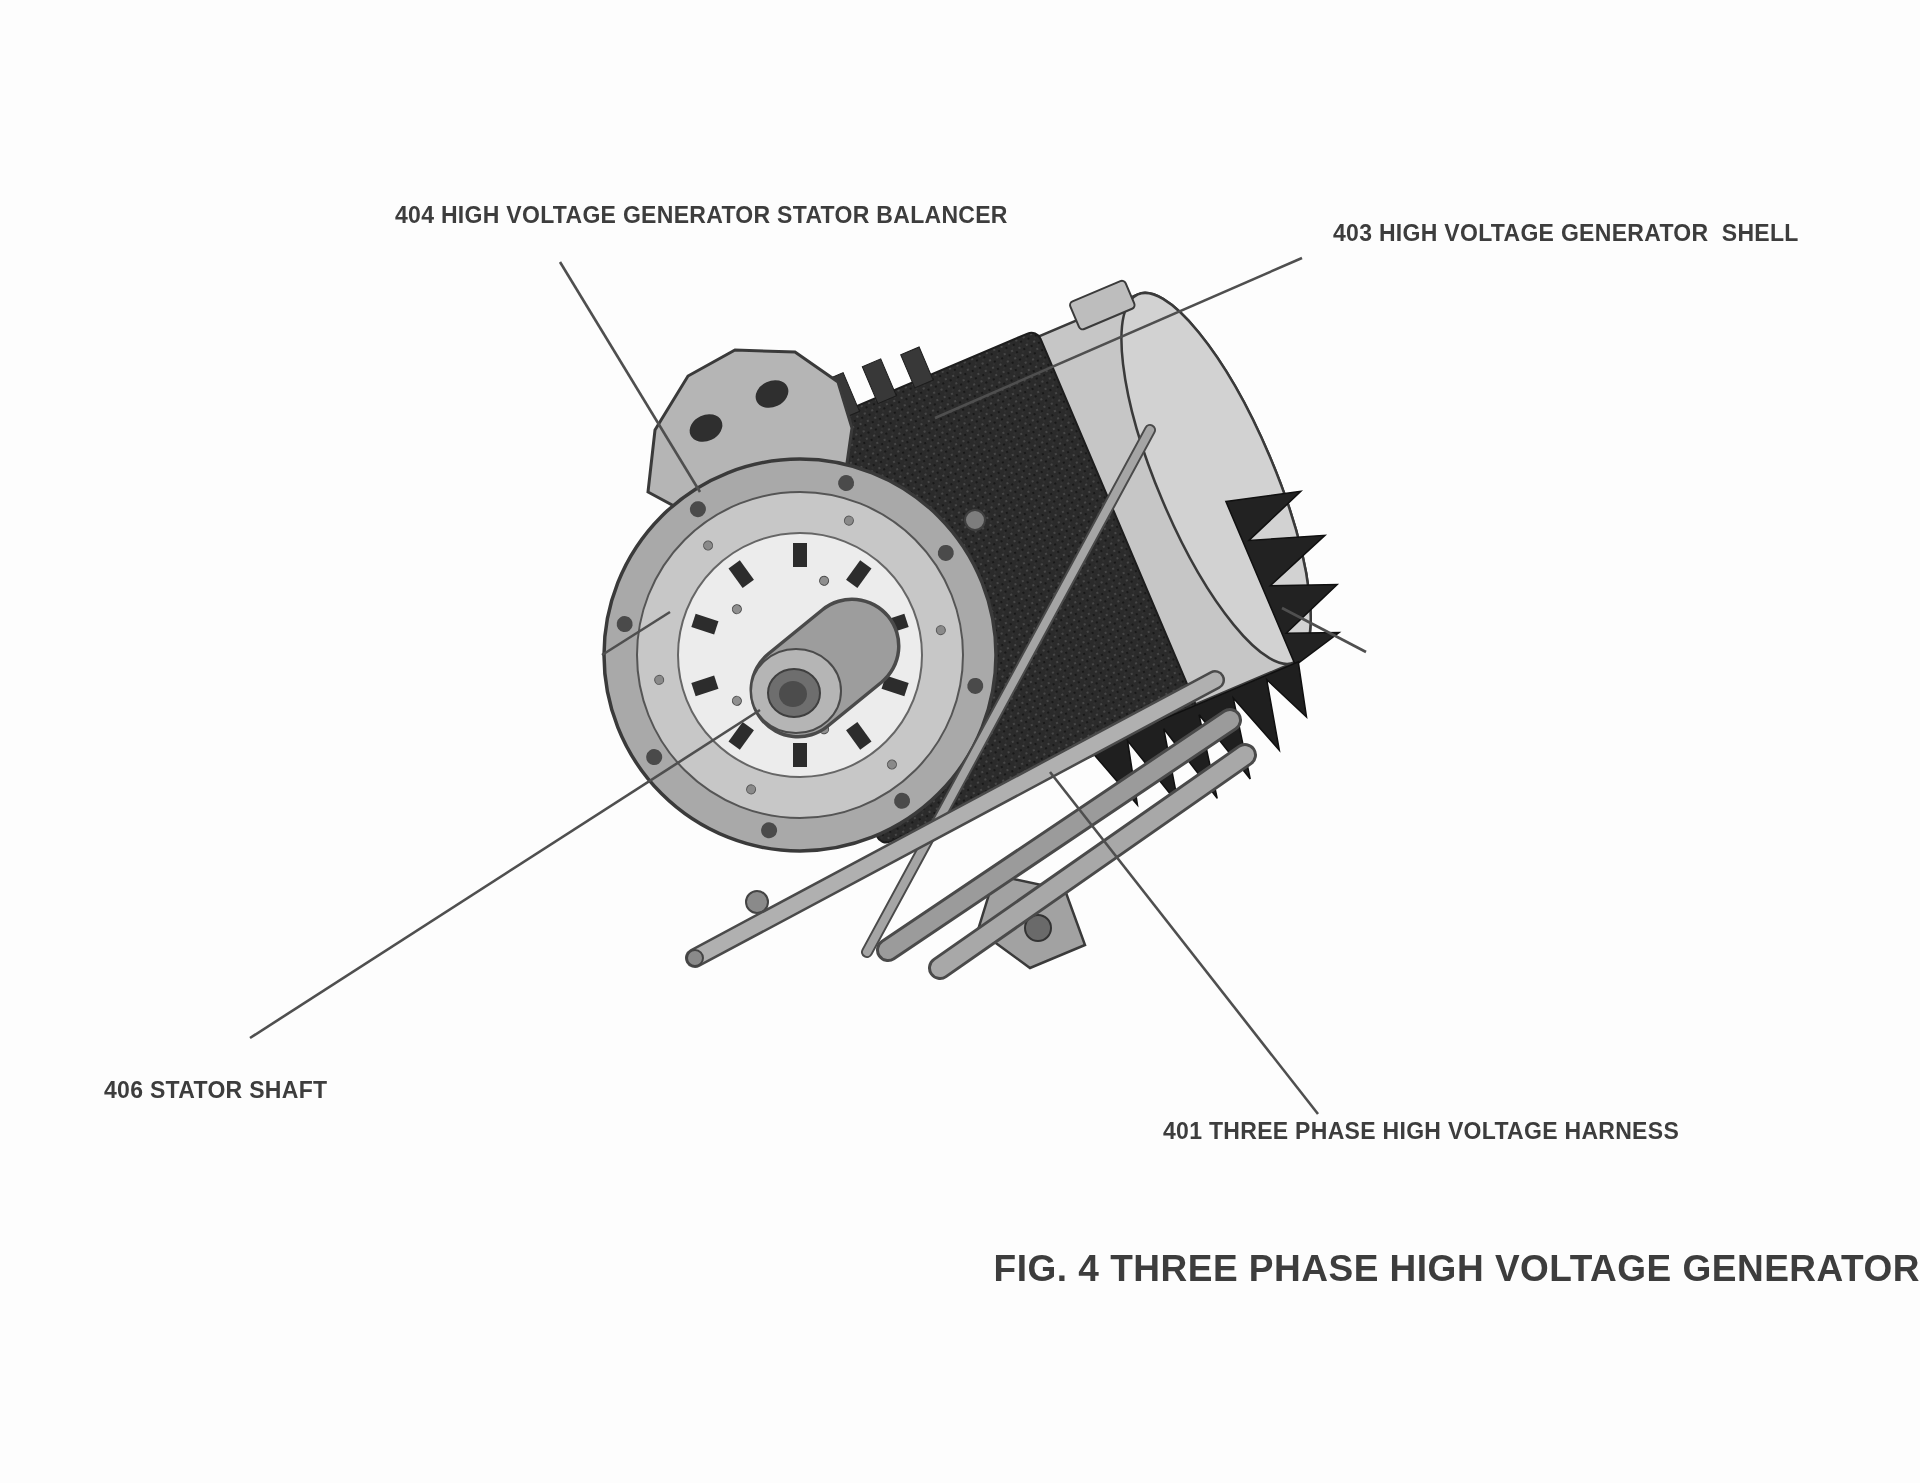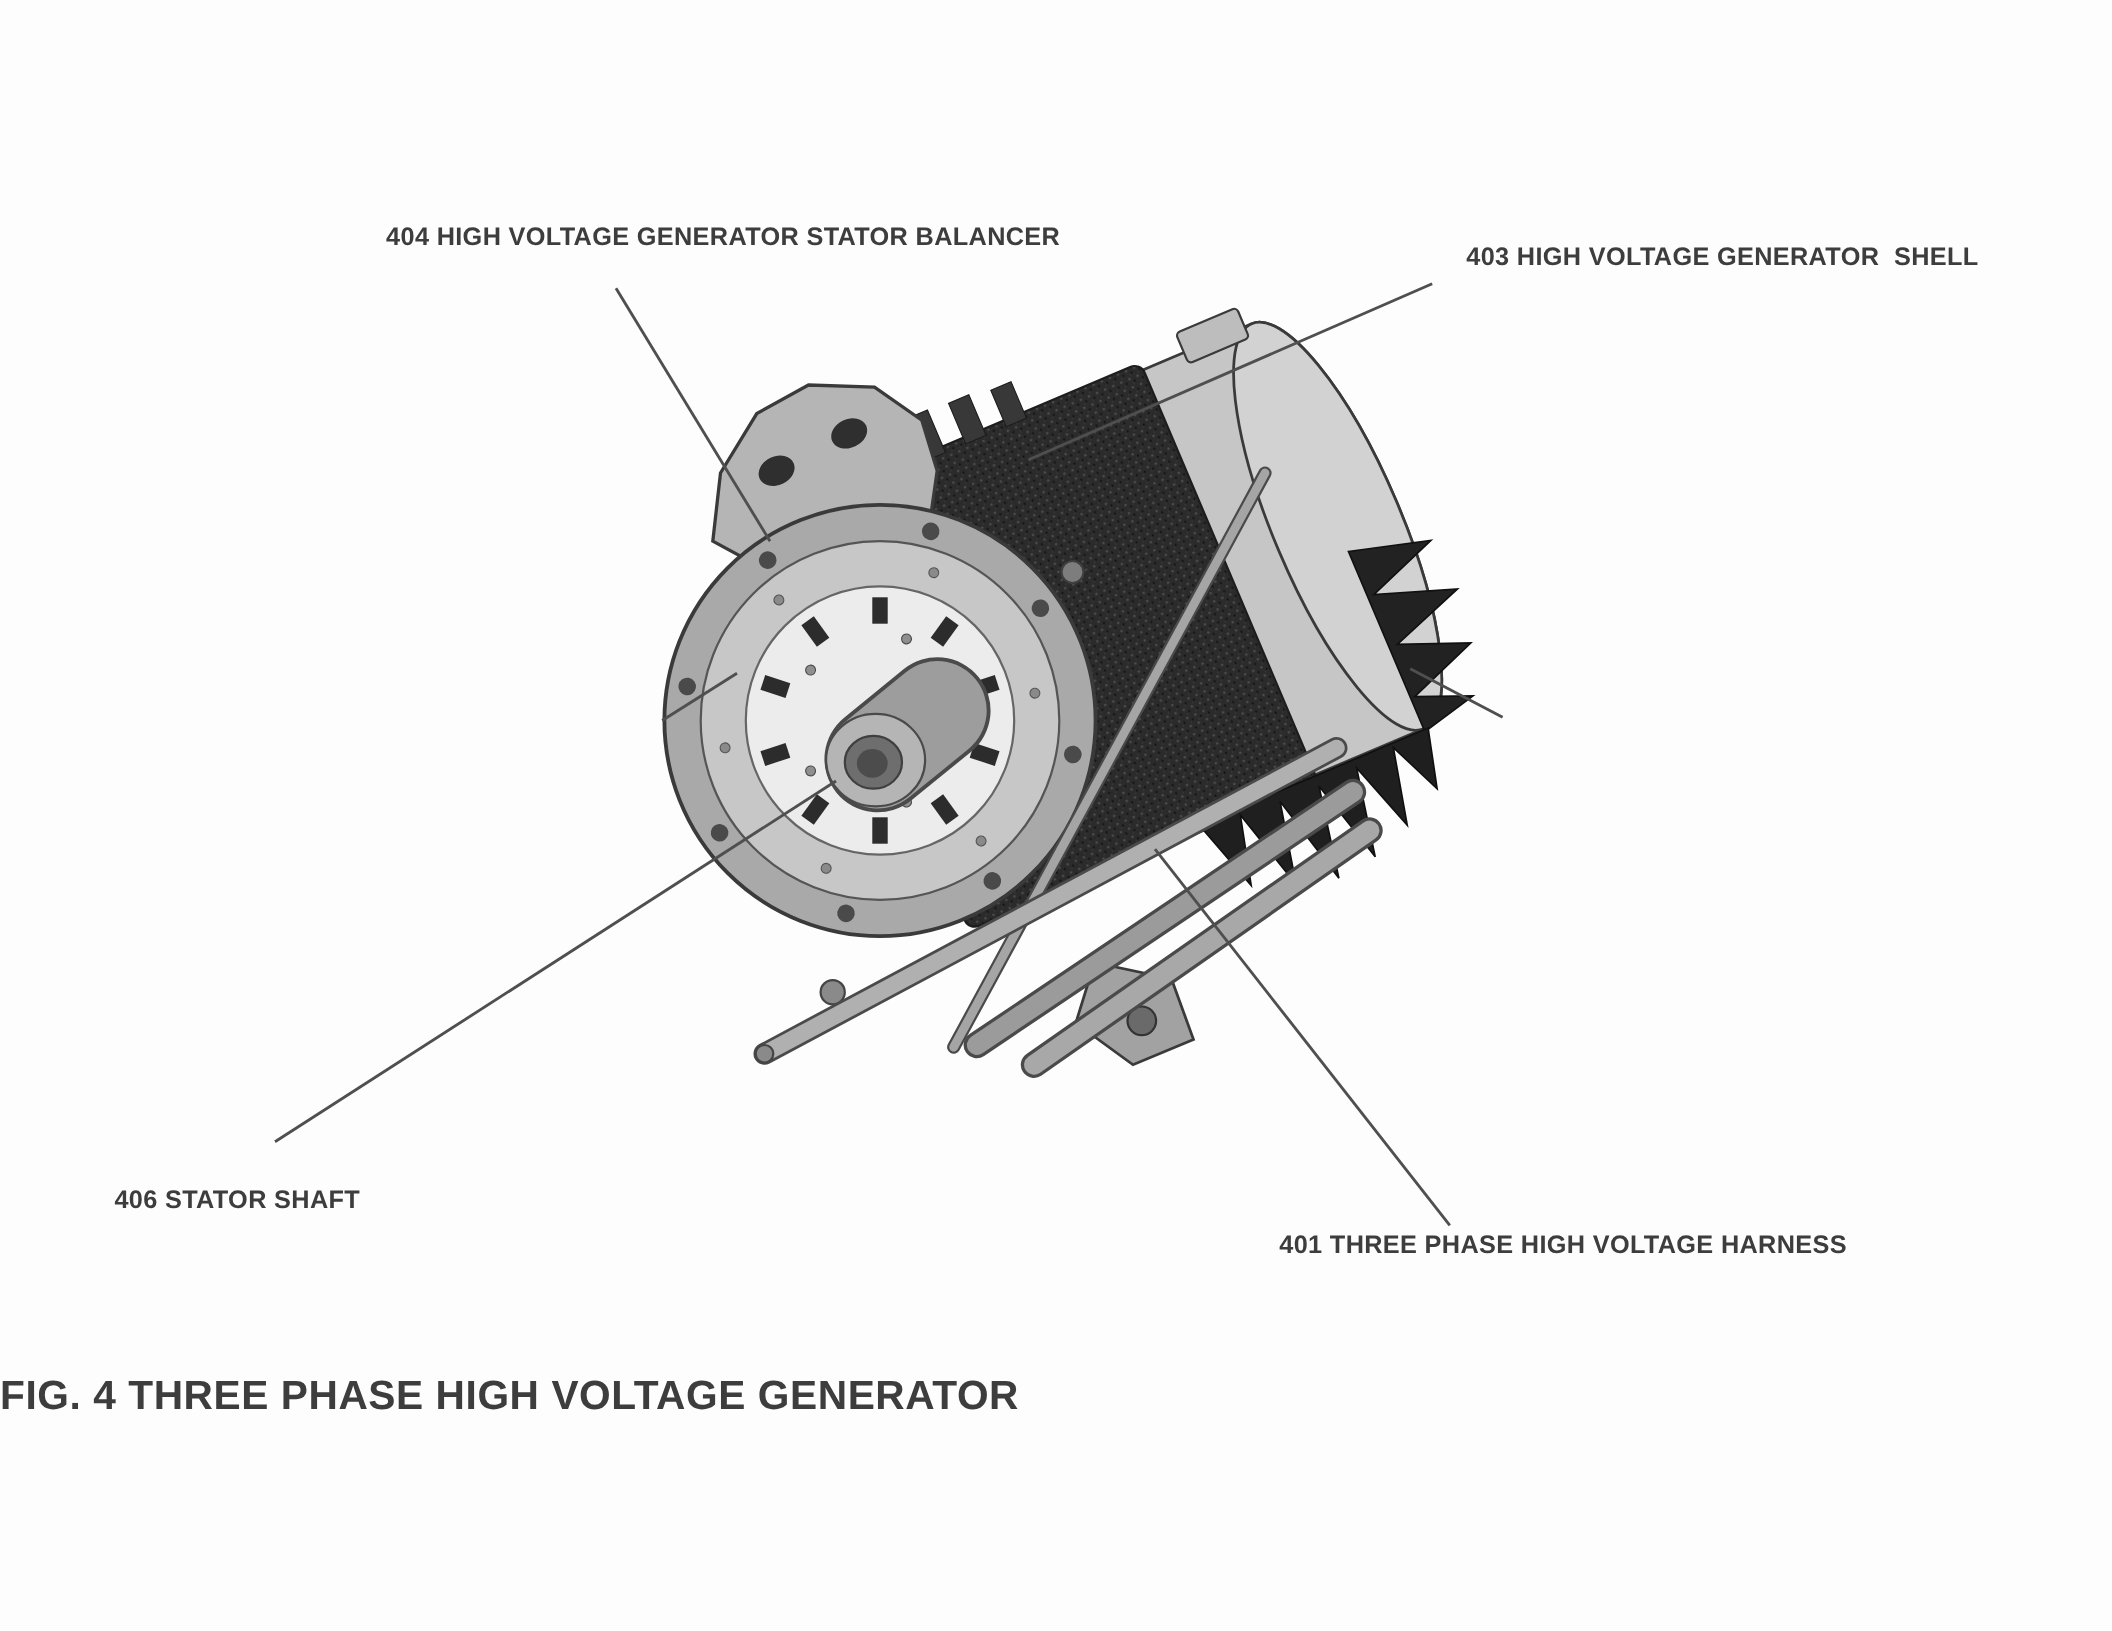--- a/index.html
+++ b/index.html
@@ -16,21 +16,21 @@
     font-weight:700;
     font-size:23px;
     letter-spacing:.3px;
     color:var(--label-color,#3d3d3d);
     white-space:pre;
   }
   .caption{
     position:absolute;
     left:0;right:0;
     top:1248px;
-    text-align:left;
+    text-align:right;
     font-weight:700;
     font-size:37px;
     letter-spacing:.5px;
     color:var(--label-color,#3c3c3c);
   }
 </style>
 </head>
 <body>
 
 <div class="page">
@@ -151,21 +151,21 @@
     <g stroke="#4f4f4f" stroke-width="2.6" fill="none">
       <line x1="560" y1="262" x2="700" y2="492"></line>
       <line x1="1302" y1="258" x2="935" y2="418"></line>
       <line x1="602" y1="655" x2="670" y2="612"></line>
       <line x1="1366" y1="652" x2="1282" y2="608"></line>
       <line x1="250" y1="1038" x2="760" y2="710"></line>
       <line x1="1318" y1="1114" x2="1050" y2="772"></line>
     </g>
   </svg>
 
-  <div class="callout" style="left:351px; top:202px;">404 HIGH VOLTAGE GENERATOR STATOR BALANCER</div>
+  <div class="callout" style="left:395px; top:202px;">404 HIGH VOLTAGE GENERATOR STATOR BALANCER</div>
 
   <div class="callout" style="left:1308px; top:220px;margin-left:25px;">403 HIGH VOLTAGE GENERATOR  SHELL</div>
 
 
 
   <div class="callout" style="left:104px; top:1077px;">406 STATOR SHAFT</div>
 
   <div class="callout" style="left:1163px; top:1118px;">401 THREE PHASE HIGH VOLTAGE HARNESS</div>
 
   <div class="caption">FIG. 4 THREE PHASE HIGH VOLTAGE GENERATOR</div>

